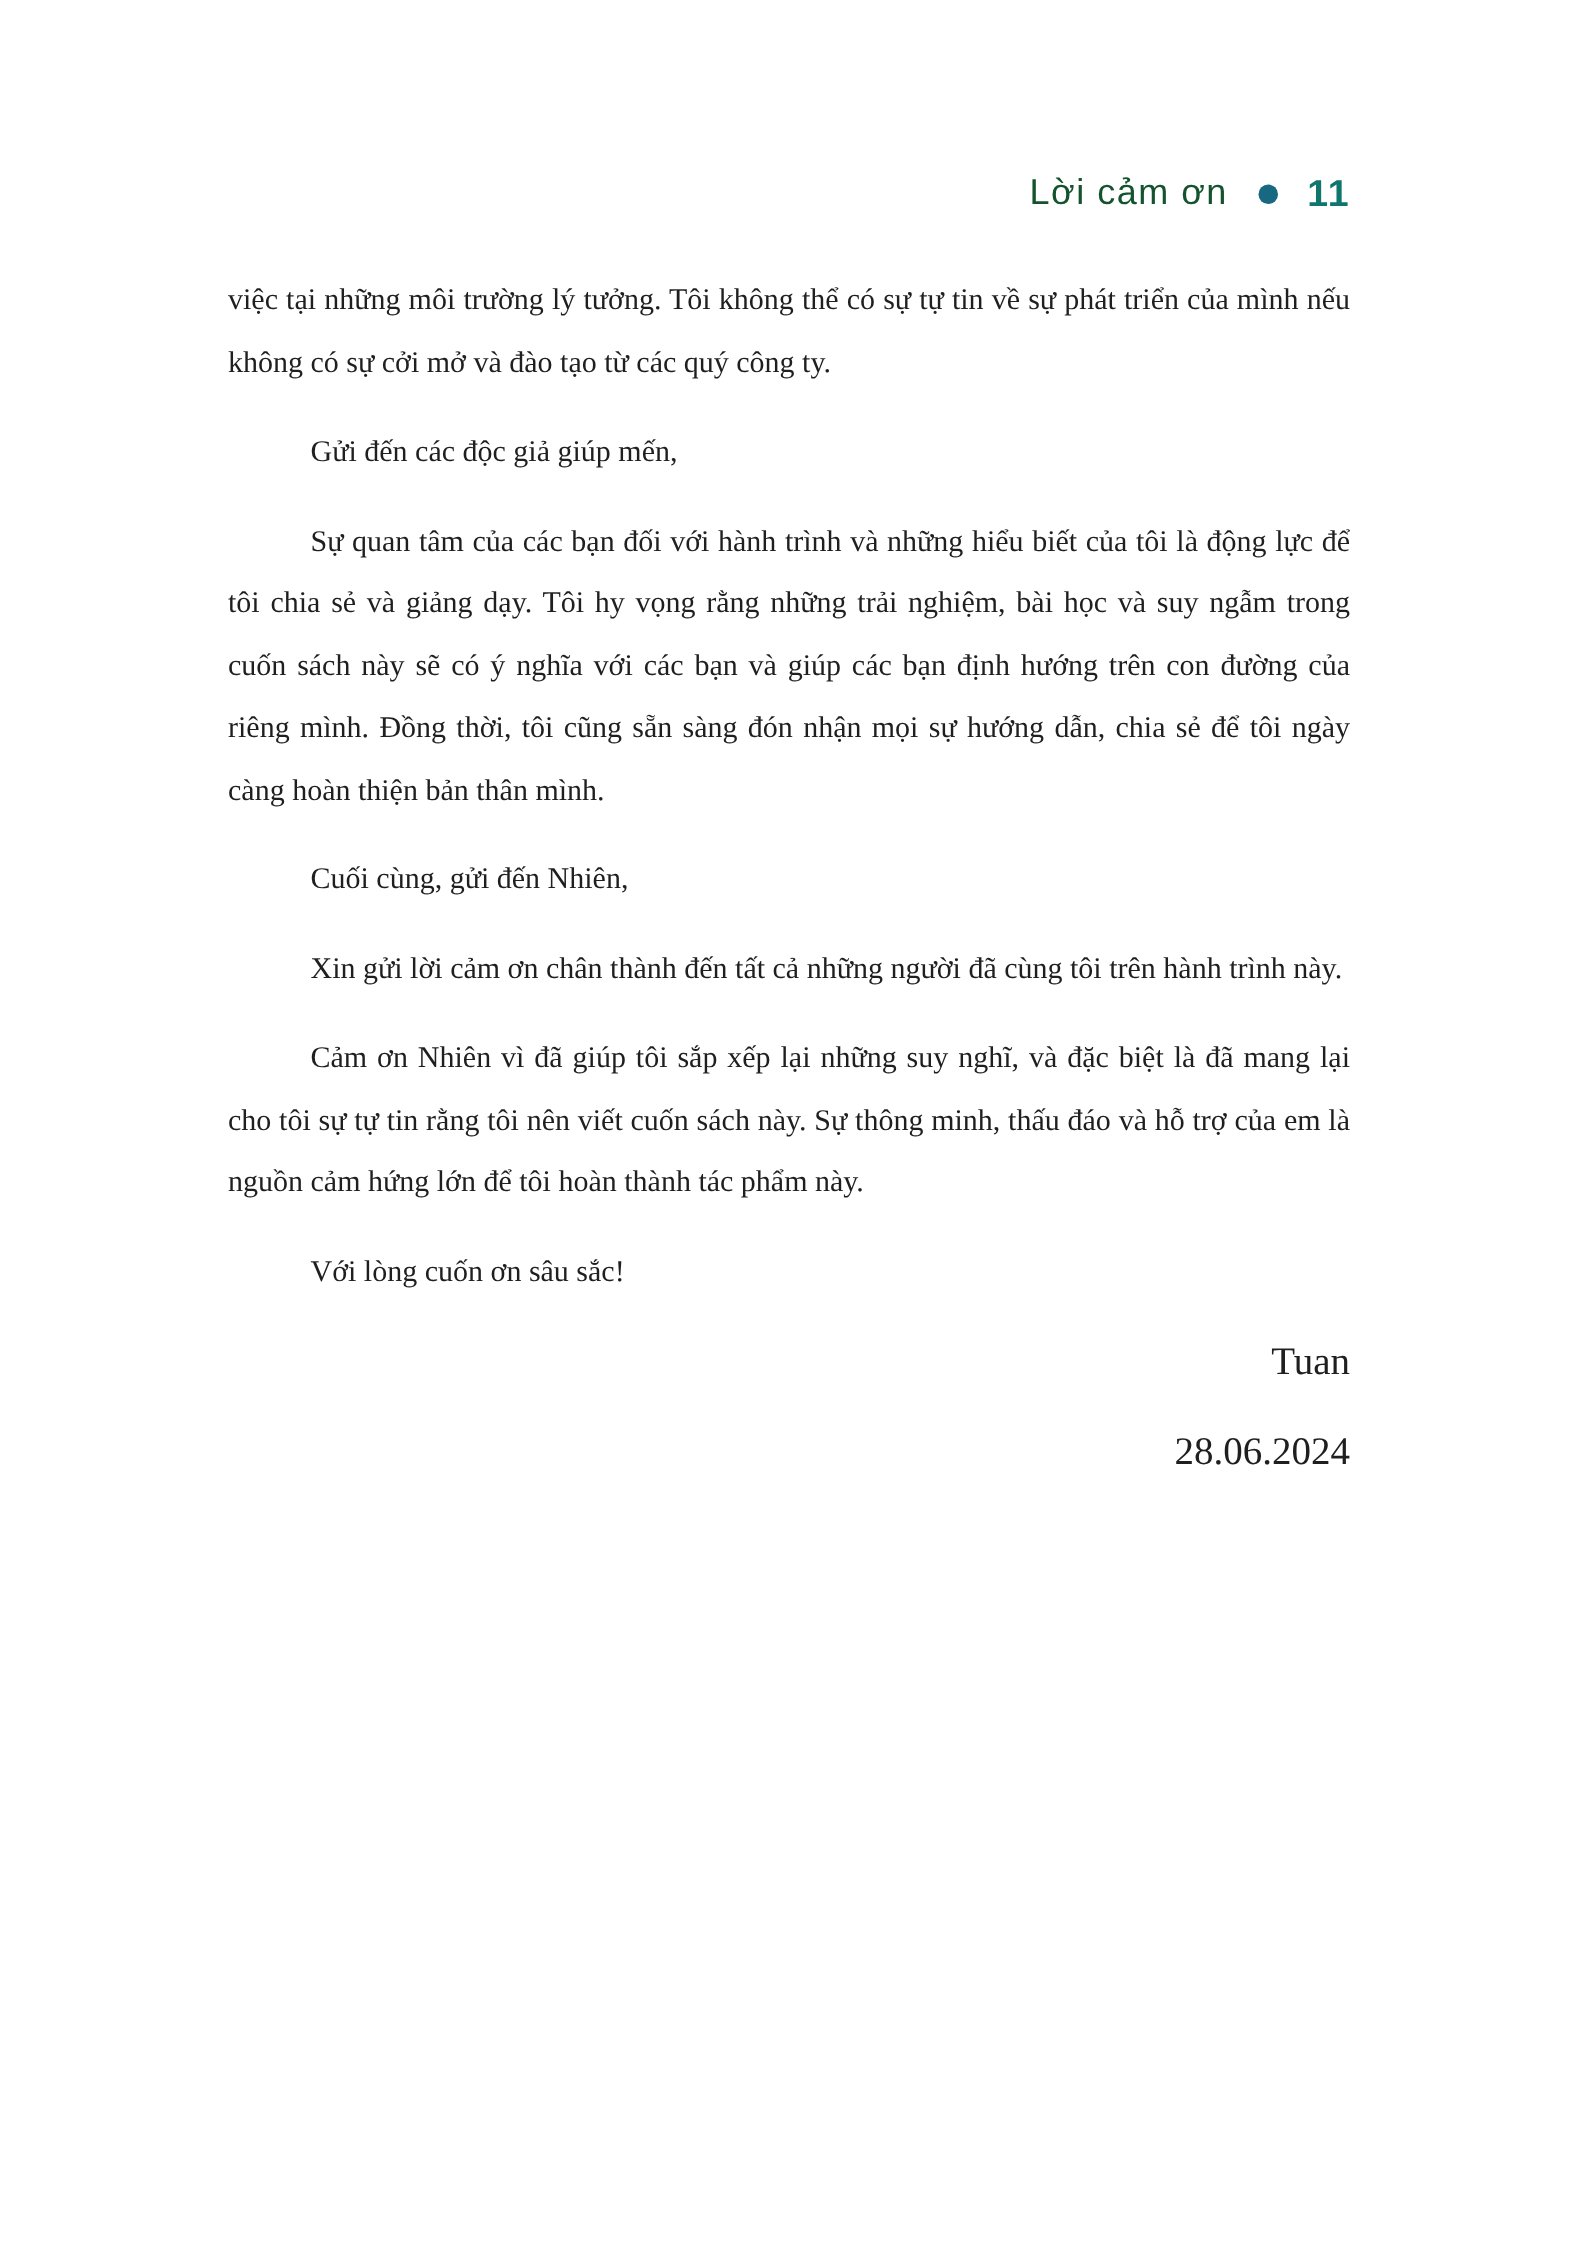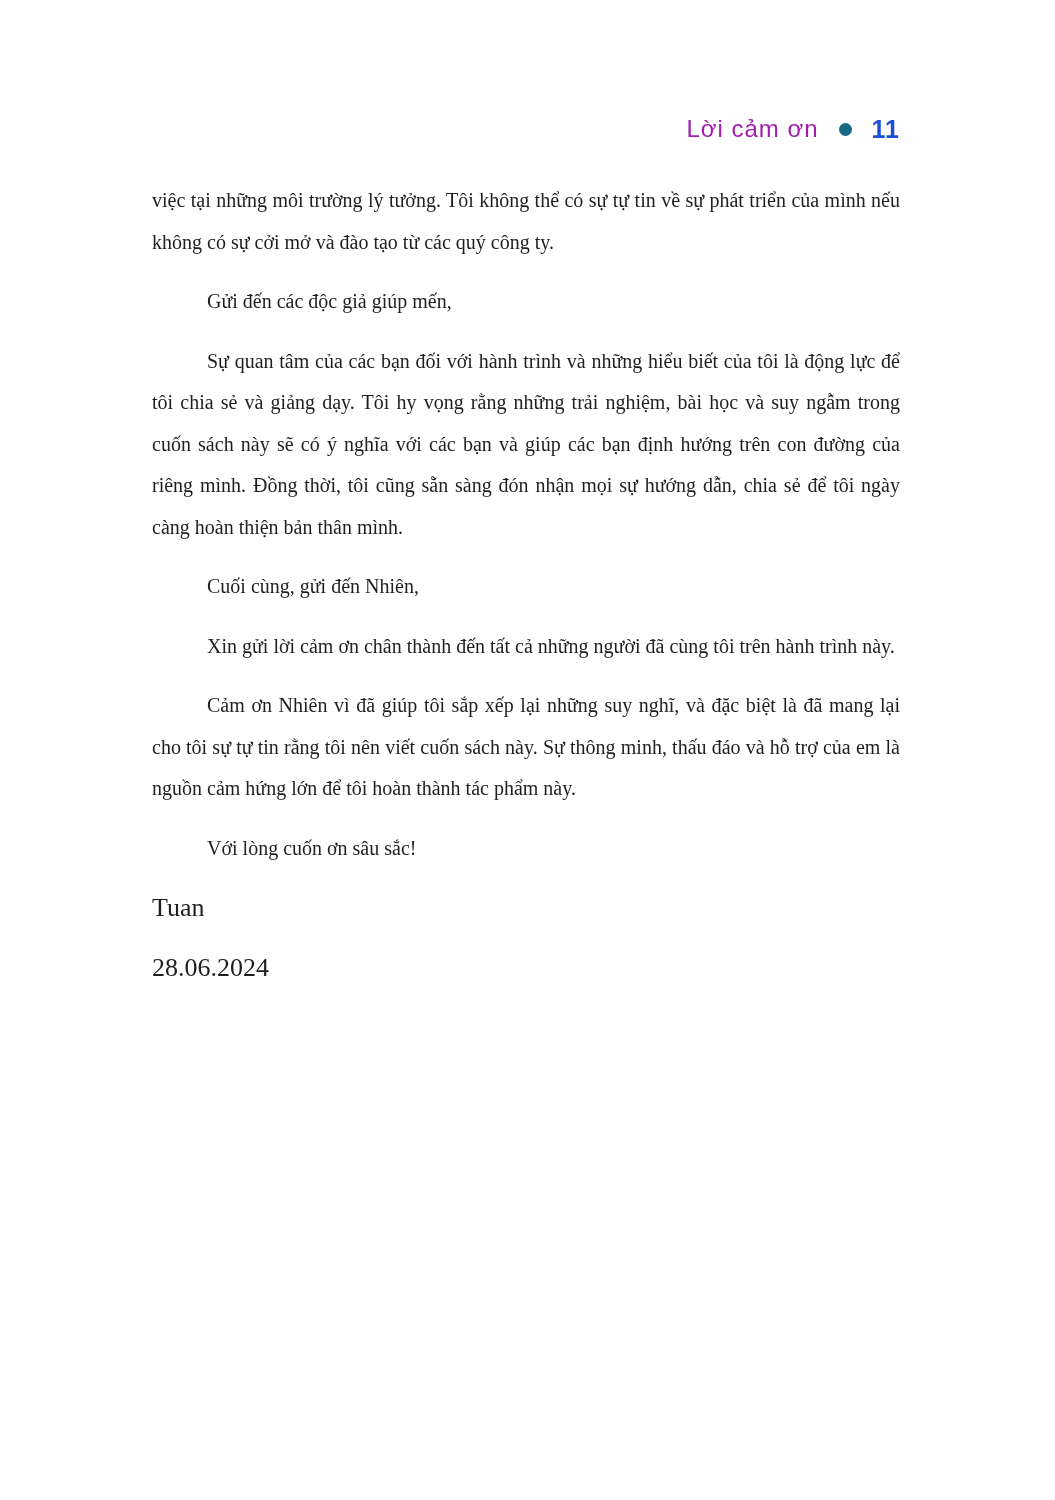--- a/index.html
+++ b/index.html
@@ -26,34 +26,34 @@
   .page-header {
     display: flex;
     justify-content: flex-end;
     align-items: center;
     gap: 20px;
     height: 34px;
     margin-bottom: 34px;
     font-family: "Liberation Sans", sans-serif;
   }
   .section-title {
-    color: #a21caf;
+    color: #14532d;
     font-size: 24px;
     font-weight: 500;
     letter-spacing: 1px;
   }
   .dot {
     width: 13px;
     height: 13px;
     border-radius: 50%;
     background: #176880;
     flex: 0 0 auto;
   }
   .page-number {
-    color: #1d4ed8;
+    color: #0f766e;
     font-size: 25px;
     font-weight: 700;
     letter-spacing: 1px;
   }
   
   .body-text {
     text-align: justify;
   }
   .para {
     margin: 0 0 18px 0;
@@ -63,20 +63,21 @@
   }
   .para.indent {
     text-indent: 55px;
   }
   .para.no-indent {
     text-indent: 0;
   }
   
   .closing {
     margin-top: 4px;
+    text-align: right;
   }
   .sig-line {
     margin: 0 0 18px 0;
     font-size: 26px;
     line-height: 41.5px;
   }
 </style>
 </head>
 <body>
 

